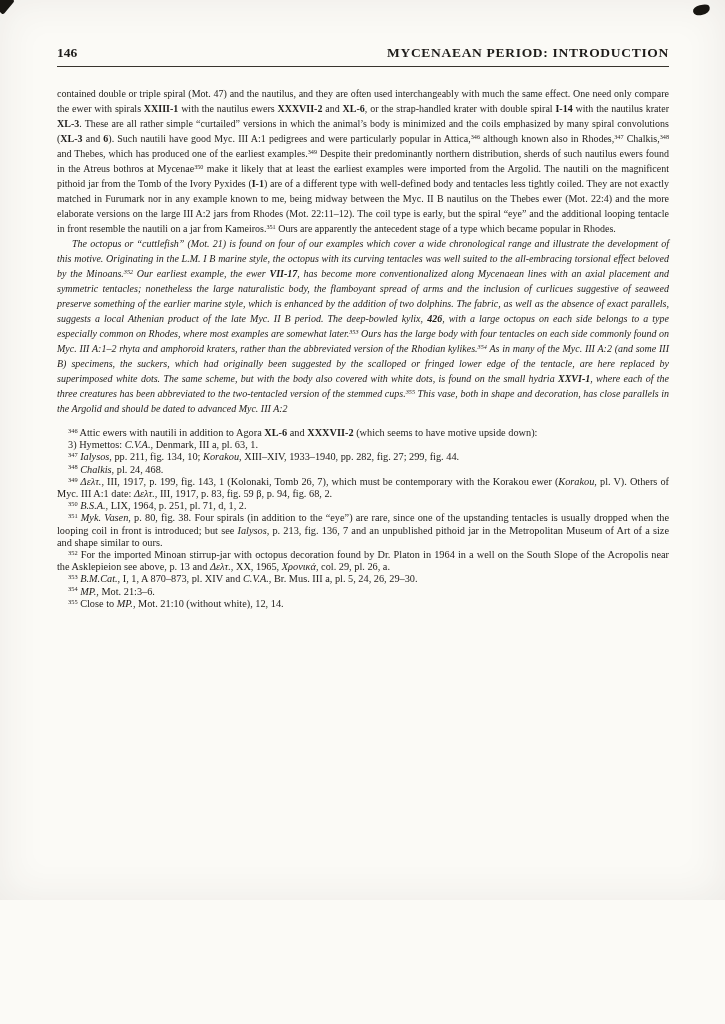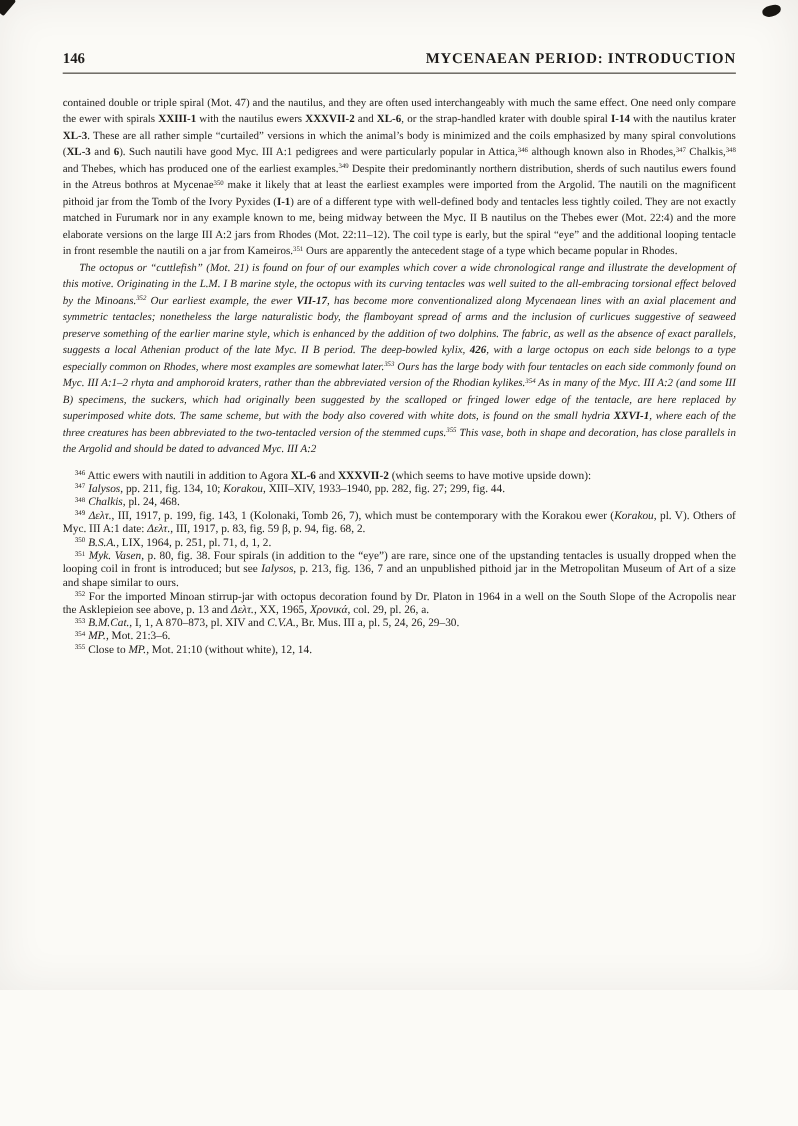--- a/index.html
+++ b/index.html
@@ -112,20 +112,21 @@
 
     <div class="rule"></div>
 
     <div class="bodytext">
       <p>contained double or triple spiral (Mot. 47) and the nautilus, and they are often used interchangeably with much the same effect. One need only compare the ewer with spirals <b>XXIII-1</b> with the nautilus ewers <b>XXXVII-2</b> and <b>XL-6</b>, or the strap-handled krater with double spiral <b>I-14</b> with the nautilus krater <b>XL-3</b>. These are all rather simple “curtailed” versions in which the animal’s body is minimized and the coils emphasized by many spiral convolutions (<b>XL-3</b> and <b>6</b>). Such nautili have good Myc. III A:1 pedigrees and were particularly popular in Attica,<sup>346</sup> although known also in Rhodes,<sup>347</sup> Chalkis,<sup>348</sup> and Thebes, which has produced one of the earliest examples.<sup>349</sup> Despite their predominantly northern distribution, sherds of such nautilus ewers found in the Atreus bothros at Mycenae<sup>350</sup> make it likely that at least the earliest examples were imported from the Argolid. The nautili on the magnificent pithoid jar from the Tomb of the Ivory Pyxides (<b>I-1</b>) are of a different type with well-defined body and tentacles less tightly coiled. They are not exactly matched in Furumark nor in any example known to me, being midway between the Myc. II B nautilus on the Thebes ewer (Mot. 22:4) and the more elaborate versions on the large III A:2 jars from Rhodes (Mot. 22:11–12). The coil type is early, but the spiral “eye” and the additional looping tentacle in front resemble the nautili on a jar from Kameiros.<sup>351</sup> Ours are apparently the antecedent stage of a type which became popular in Rhodes.</p>
       <p class="indented">The octopus or “cuttlefish” (Mot. 21) is found on four of our examples which cover a wide chronological range and illustrate the development of this motive. Originating in the L.M. I B marine style, the octopus with its curving tentacles was well suited to the all-embracing torsional effect beloved by the Minoans.<sup>352</sup> Our earliest example, the ewer <b>VII-17</b>, has become more conventionalized along Mycenaean lines with an axial placement and symmetric tentacles; nonetheless the large naturalistic body, the flamboyant spread of arms and the inclusion of curlicues suggestive of seaweed preserve something of the earlier marine style, which is enhanced by the addition of two dolphins. The fabric, as well as the absence of exact parallels, suggests a local Athenian product of the late Myc. II B period. The deep-bowled kylix, <b>426</b>, with a large octopus on each side belongs to a type especially common on Rhodes, where most examples are somewhat later.<sup>353</sup> Ours has the large body with four tentacles on each side commonly found on Myc. III A:1–2 rhyta and amphoroid kraters, rather than the abbreviated version of the Rhodian kylikes.<sup>354</sup> As in many of the Myc. III A:2 (and some III B) specimens, the suckers, which had originally been suggested by the scalloped or fringed lower edge of the tentacle, are here replaced by superimposed white dots. The same scheme, but with the body also covered with white dots, is found on the small hydria <b>XXVI-1</b>, where each of the three creatures has been abbreviated to the two-tentacled version of the stemmed cups.<sup>355</sup> This vase, both in shape and decoration, has close parallels in the Argolid and should be dated to advanced Myc. III A:2</p>
     </div>
 
     <div class="footnotes">
       <p><sup>346</sup> Attic ewers with nautili in addition to Agora <b>XL-6</b> and <b>XXXVII-2</b> (which seems to have motive upside down):</p>
+      <p>3) Hymettos: <i>C.V.A.</i>, Denmark, III a, pl. 63, 1.</p>
       <p><sup>347</sup> <i>Ialysos</i>, pp. 211, fig. 134, 10; <i>Korakou</i>, XIII–XIV, 1933–1940, pp. 282, fig. 27; 299, fig. 44.</p>
       <p><sup>348</sup> <i>Chalkis</i>, pl. 24, 468.</p>
       <p><sup>349</sup> <i>Δελτ.</i>, III, 1917, p. 199, fig. 143, 1 (Kolonaki, Tomb 26, 7), which must be contemporary with the Korakou ewer (<i>Korakou</i>, pl. V). Others of Myc. III A:1 date: <i>Δελτ.</i>, III, 1917, p. 83, fig. 59 β, p. 94, fig. 68, 2.</p>
       <p><sup>350</sup> <i>B.S.A.</i>, LIX, 1964, p. 251, pl. 71, d, 1, 2.</p>
       <p><sup>351</sup> <i>Myk. Vasen</i>, p. 80, fig. 38. Four spirals (in addition to the “eye”) are rare, since one of the upstanding tentacles is usually dropped when the looping coil in front is introduced; but see <i>Ialysos</i>, p. 213, fig. 136, 7 and an unpublished pithoid jar in the Metropolitan Museum of Art of a size and shape similar to ours.</p>
       <p><sup>352</sup> For the imported Minoan stirrup-jar with octopus decoration found by Dr. Platon in 1964 in a well on the South Slope of the Acropolis near the Asklepieion see above, p. 13 and <i>Δελτ.</i>, XX, 1965, <i>Χρονικά</i>, col. 29, pl. 26, a.</p>
       <p><sup>353</sup> <i>B.M.Cat.</i>, I, 1, A 870–873, pl. XIV and <i>C.V.A.</i>, Br. Mus. III a, pl. 5, 24, 26, 29–30.</p>
       <p><sup>354</sup> <i>MP.</i>, Mot. 21:3–6.</p>
       <p><sup>355</sup> Close to <i>MP.</i>, Mot. 21:10 (without white), 12, 14.</p>
     </div>

